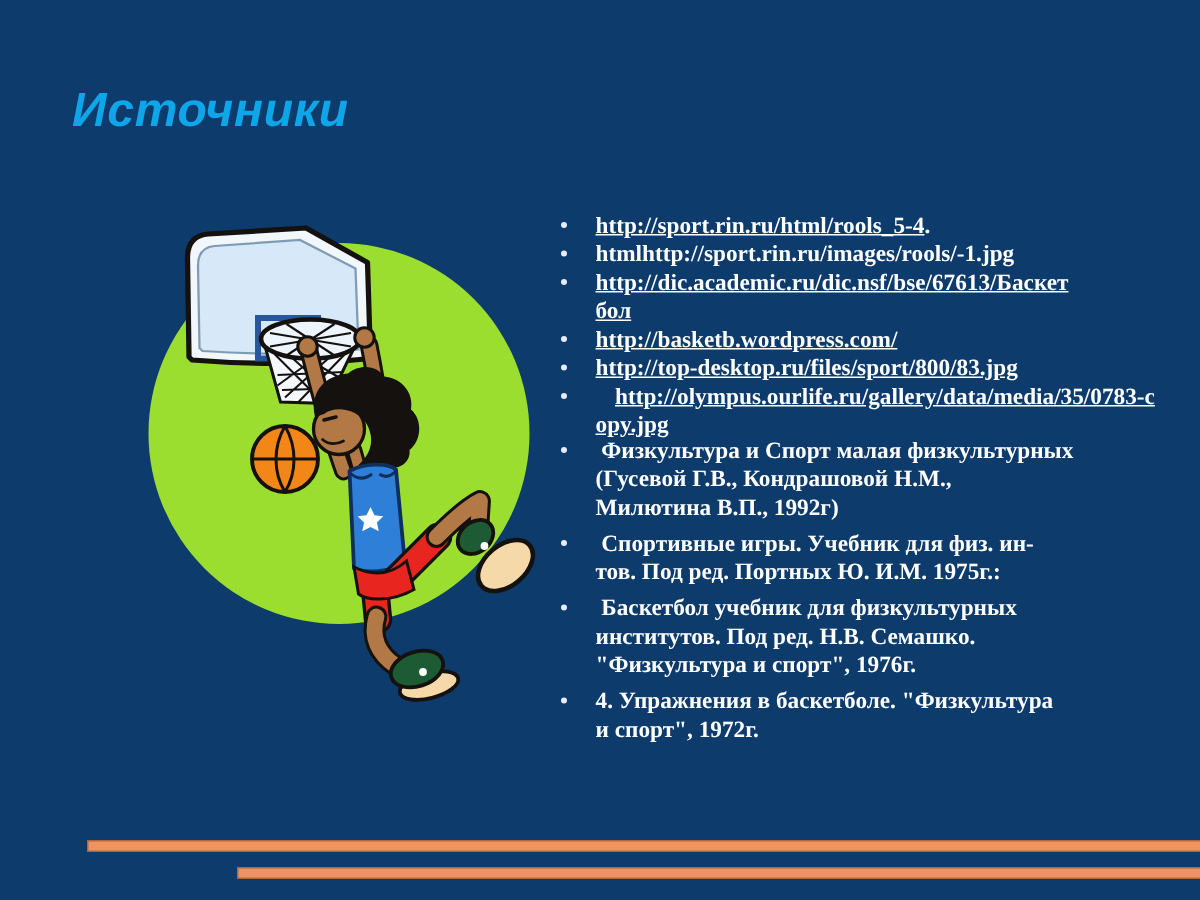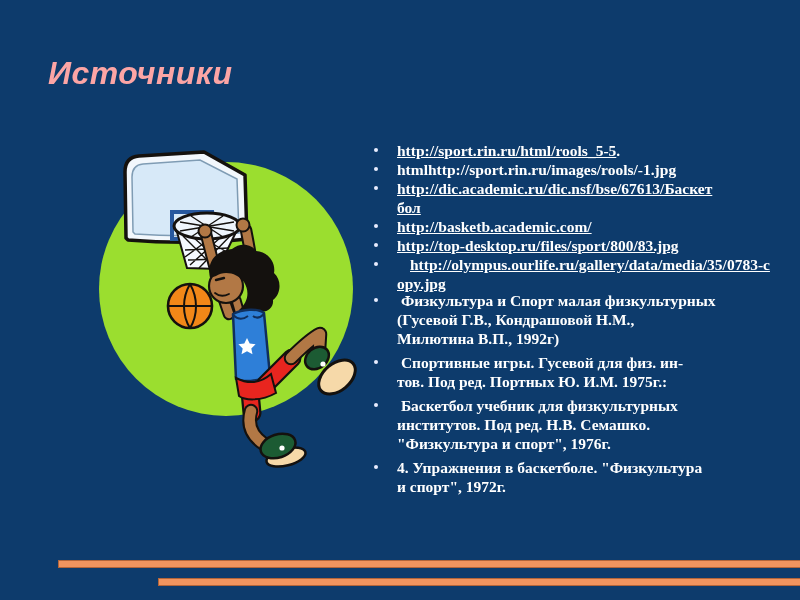--- a/index.html
+++ b/index.html
@@ -5,21 +5,21 @@
   html,body{margin:0;padding:0;background:#000;}
   .slide{
     position:relative;width:800px;height:600px;overflow:hidden;
     background:#0d3b6c;
     font-family:"Liberation Serif",serif;
   }
   .title{
     position:absolute;left:48px;top:57px;margin:0;
     font-family:"Liberation Sans",sans-serif;
     font-style:italic;font-weight:700;font-size:32px;line-height:1;
-    color:#fca5a5;letter-spacing:0.5px;
+    color:#0ea5e9;letter-spacing:0.5px;
   }
   .clipart{position:absolute;left:90px;top:130px;width:300px;height:360px;}
   .clipart svg{display:block;width:100%;height:100%;}
   ul.refs{
     position:absolute;left:371px;top:141px;width:432px;
     margin:0;padding:0;list-style:none;
   }
   ul.refs li{
     position:relative;padding-left:26px;
     font-weight:700;font-size:15.5px;line-height:19px;
@@ -120,32 +120,32 @@
           <path d="M161 281 C157 295 162 306 174 314" fill="none" stroke="#b27845" stroke-width="10.5" stroke-linecap="round"></path>
           <ellipse cx="196" cy="327" rx="20" ry="8.5" fill="#f6d9a9" stroke="#14110e" stroke-width="2.5" transform="rotate(-14 196 327)"></ellipse>
           <ellipse cx="188" cy="316" rx="18" ry="11.5" fill="#1c5b33" stroke="#14110e" stroke-width="2.5" transform="rotate(-18 188 316)"></ellipse>
           <circle cx="192" cy="318" r="2.6" fill="#ffffff"></circle>
         </g>
       </g>
     </svg>
   </div>
 
   <ul class="refs">
-    <li class="li-link"><a>http://sport.rin.ru/html/rools_5-5</a><span class="suffix">.</span></li>
+    <li class="li-link"><a>http://sport.rin.ru/html/rools_5-4</a><span class="suffix">.</span></li>
     <li><span>htmlhttp://sport.rin.ru/images/rools/-1.jpg</span></li>
     <li class="li-link li-large"><a>http://dic.academic.ru/dic.nsf/bse/67613/Баскет
 бол</a></li>
-    <li class="li-link"><a>http://basketb.academic.com/</a></li>
+    <li class="li-link"><a>http://basketb.wordpress.com/</a></li>
     <li class="li-link"><a>http://top-desktop.ru/files/sport/800/83.jpg</a></li>
     <li class="li-link li-out"><a>http://olympus.ourlife.ru/gallery/data/media/35/0783-c
 opy.jpg</a></li>
     <li class="li-book" id="ref7"><span> Физкультура и Спорт малая физкультурных
 (Гусевой Г.В., Кондрашовой Н.М.,
 Милютина В.П., 1992г)</span></li>
-    <li class="li-book"><span> Спортивные игры. Гусевой для физ. ин-
+    <li class="li-book"><span> Спортивные игры. Учебник для физ. ин-
 тов. Под ред. Портных Ю. И.М. 1975г.:</span></li>
     <li class="li-book"><span> Баскетбол учебник для физкультурных
 институтов. Под ред. Н.В. Семашко.
 "Физкультура и спорт", 1976г.</span></li>
     <li class="li-book"><span>4. Упражнения в баскетболе. "Физкультура
 и спорт", 1972г.</span></li>
   </ul>
 
   <div class="bar bar1"></div>
   <div class="bar bar2"></div>

